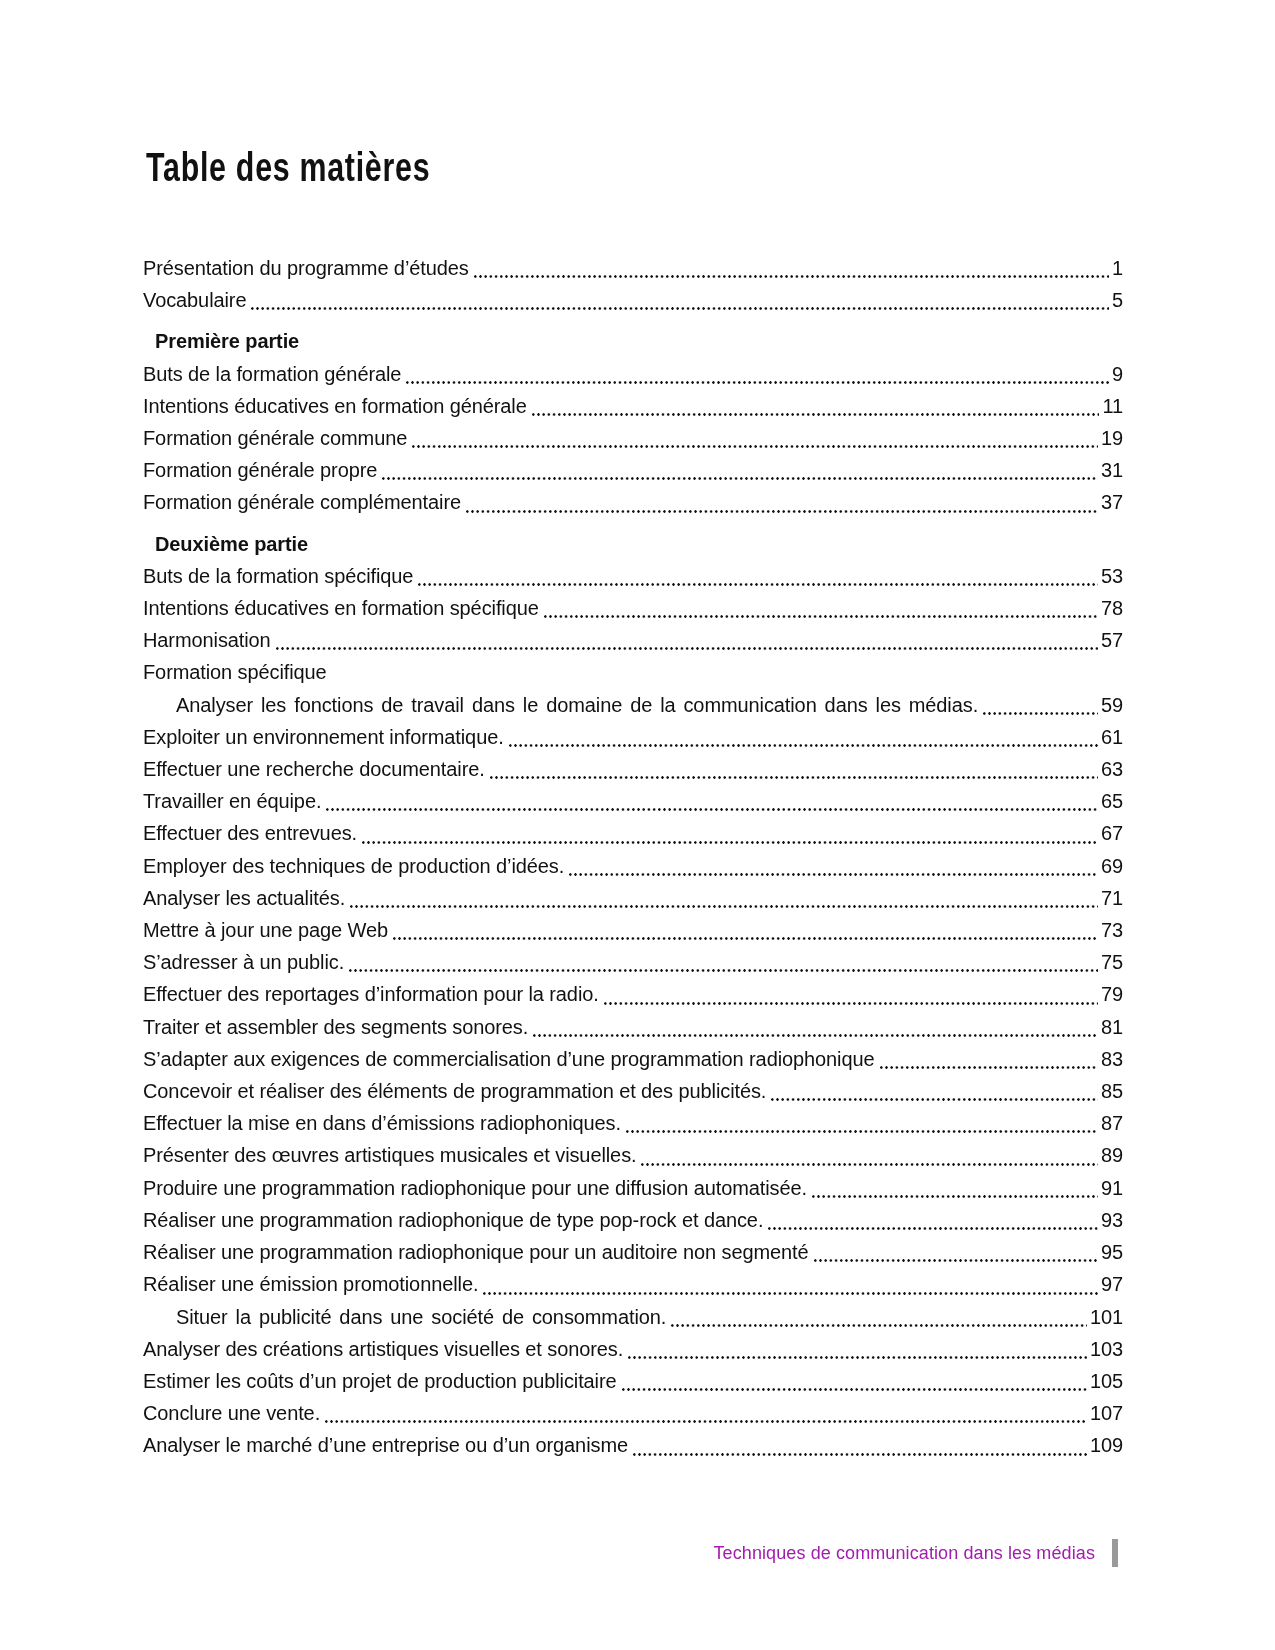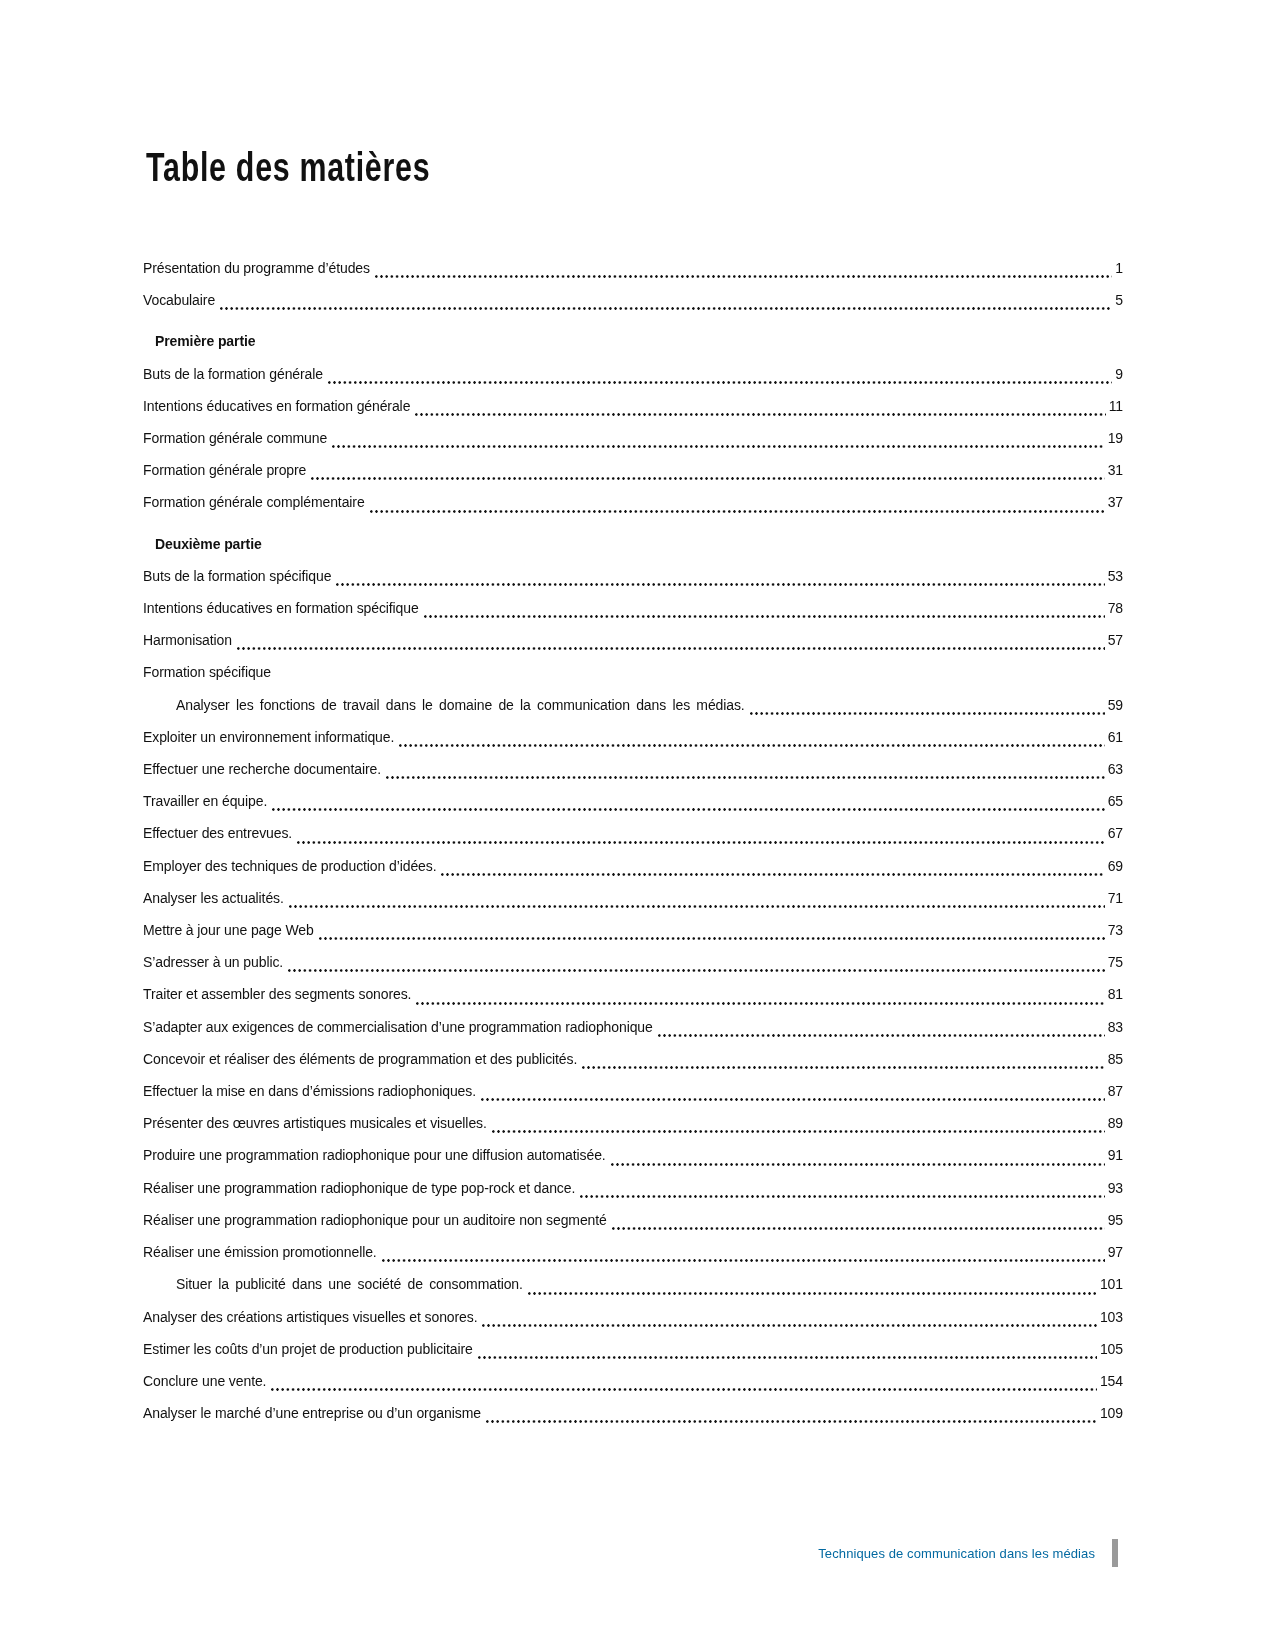--- a/index.html
+++ b/index.html
@@ -27,21 +27,21 @@
   }
   .toc {
     position: absolute;
     left: 143px;
     top: 252px;
     width: 980px;
   }
   .toc-row {
     display: flex;
     align-items: stretch;
-    font-size: 14px;
+    font-size: 20px;
     line-height: 32.2px;
     letter-spacing: -0.1px;
   }
   .toc-row.heading { font-weight: bold; }
   .toc-row.section-gap { margin-top: 9px; margin-left: 12px; }
   .toc-row.wide .toc-label { word-spacing: 2.5px; margin-left: 33px; }
   .toc-label { white-space: nowrap; }
   .toc-leader {
     flex: 1 1 auto;
     align-self: flex-end;
@@ -55,22 +55,22 @@
   .toc-page { white-space: nowrap; }
   .footer {
     position: absolute;
     top: 1539px;
     right: 157px;
     display: flex;
     align-items: center;
     gap: 17px;
   }
   .footer-text {
-    font-size: 13px;
-    color: #0369a1;
+    font-size: 18px;
+    color: #a21caf;
     letter-spacing: 0.1px;
     white-space: nowrap;
   }
   .footer-bar {
     width: 6px;
     height: 28px;
     background: #9a9a9a;
   }
 </style>
 </head>
@@ -203,20 +203,25 @@
     <span class="toc-page">73</span>
   </div>
 
   <div class="toc-row entry">
     <span class="toc-label">S’adresser à un public.</span>
     <span class="toc-leader"></span>
     <span class="toc-page">75</span>
   </div>
 
 
+  <div class="toc-row entry">
+    <span class="toc-label">Effectuer des reportages d’information pour la radio.</span>
+    <span class="toc-leader"></span>
+    <span class="toc-page">79</span>
+  </div>
 
   <div class="toc-row entry">
     <span class="toc-label">Traiter et assembler des segments sonores.</span>
     <span class="toc-leader"></span>
     <span class="toc-page">81</span>
   </div>
 
   <div class="toc-row entry">
     <span class="toc-label">S’adapter aux exigences de commercialisation d’une programmation radiophonique</span>
     <span class="toc-leader"></span>
@@ -279,21 +284,21 @@
 
   <div class="toc-row entry">
     <span class="toc-label">Estimer les coûts d’un projet de production publicitaire</span>
     <span class="toc-leader"></span>
     <span class="toc-page">105</span>
   </div>
 
   <div class="toc-row entry">
     <span class="toc-label">Conclure une vente.</span>
     <span class="toc-leader"></span>
-    <span class="toc-page">154</span>
+    <span class="toc-page">107</span>
   </div>
 
   <div class="toc-row entry">
     <span class="toc-label">Analyser le marché d’une entreprise ou d’un organisme</span>
     <span class="toc-leader"></span>
     <span class="toc-page">109</span>
   </div>
 </div>
 
   <div class="footer">

